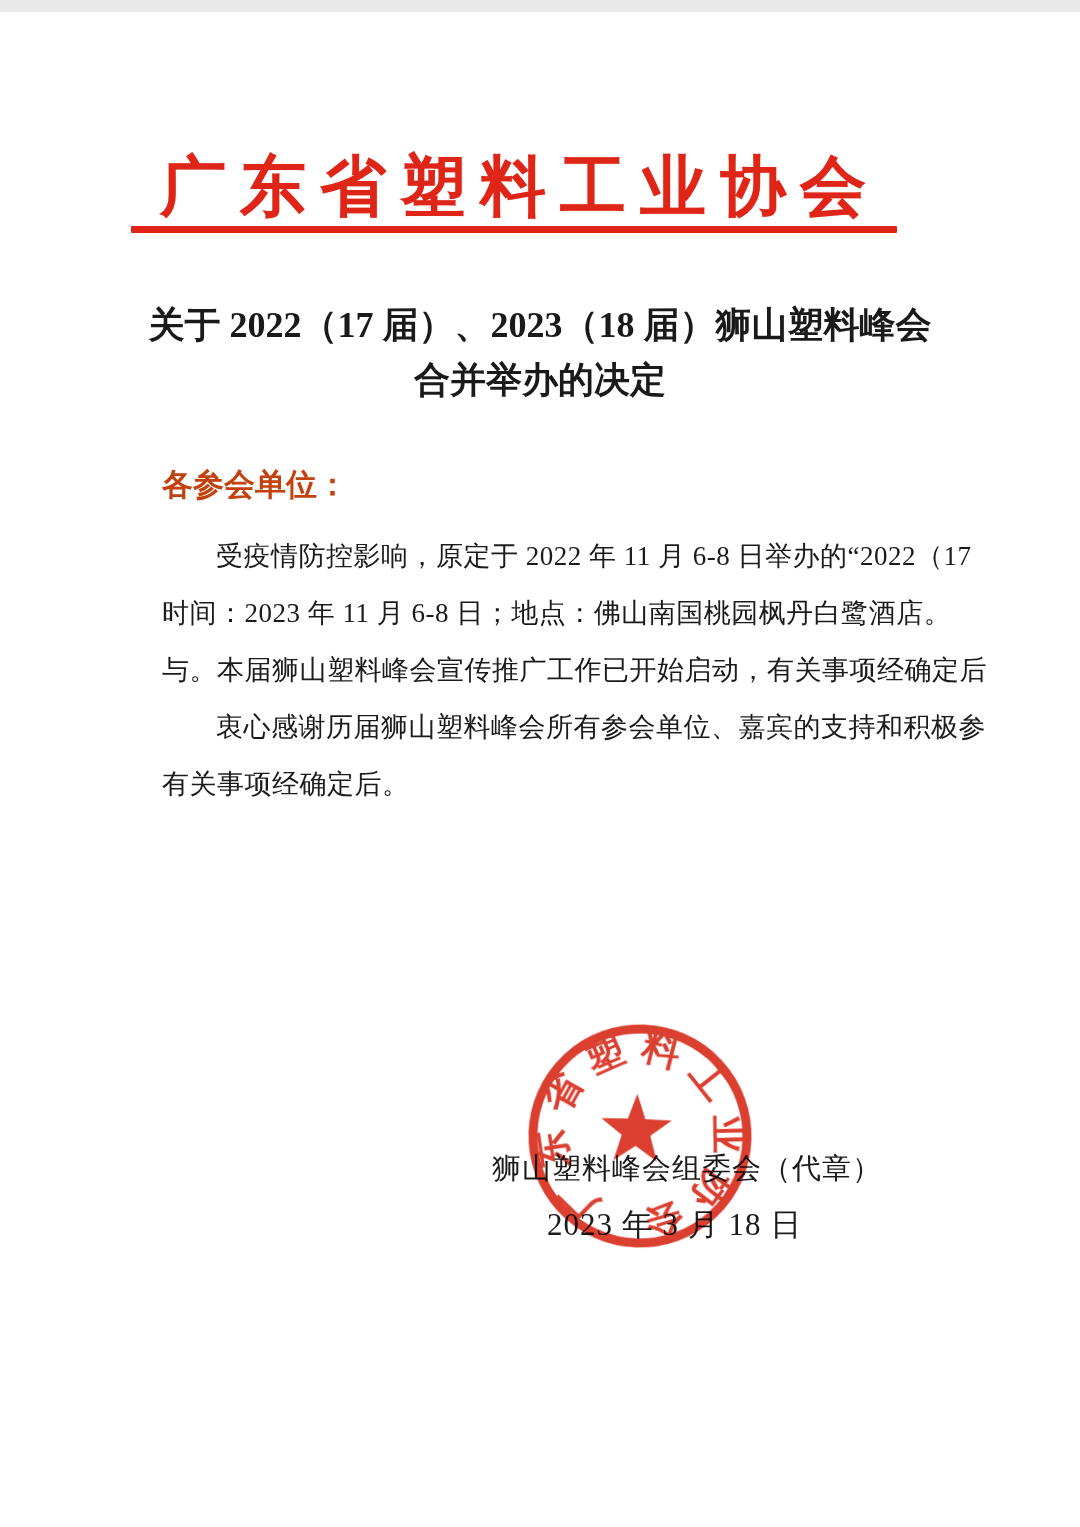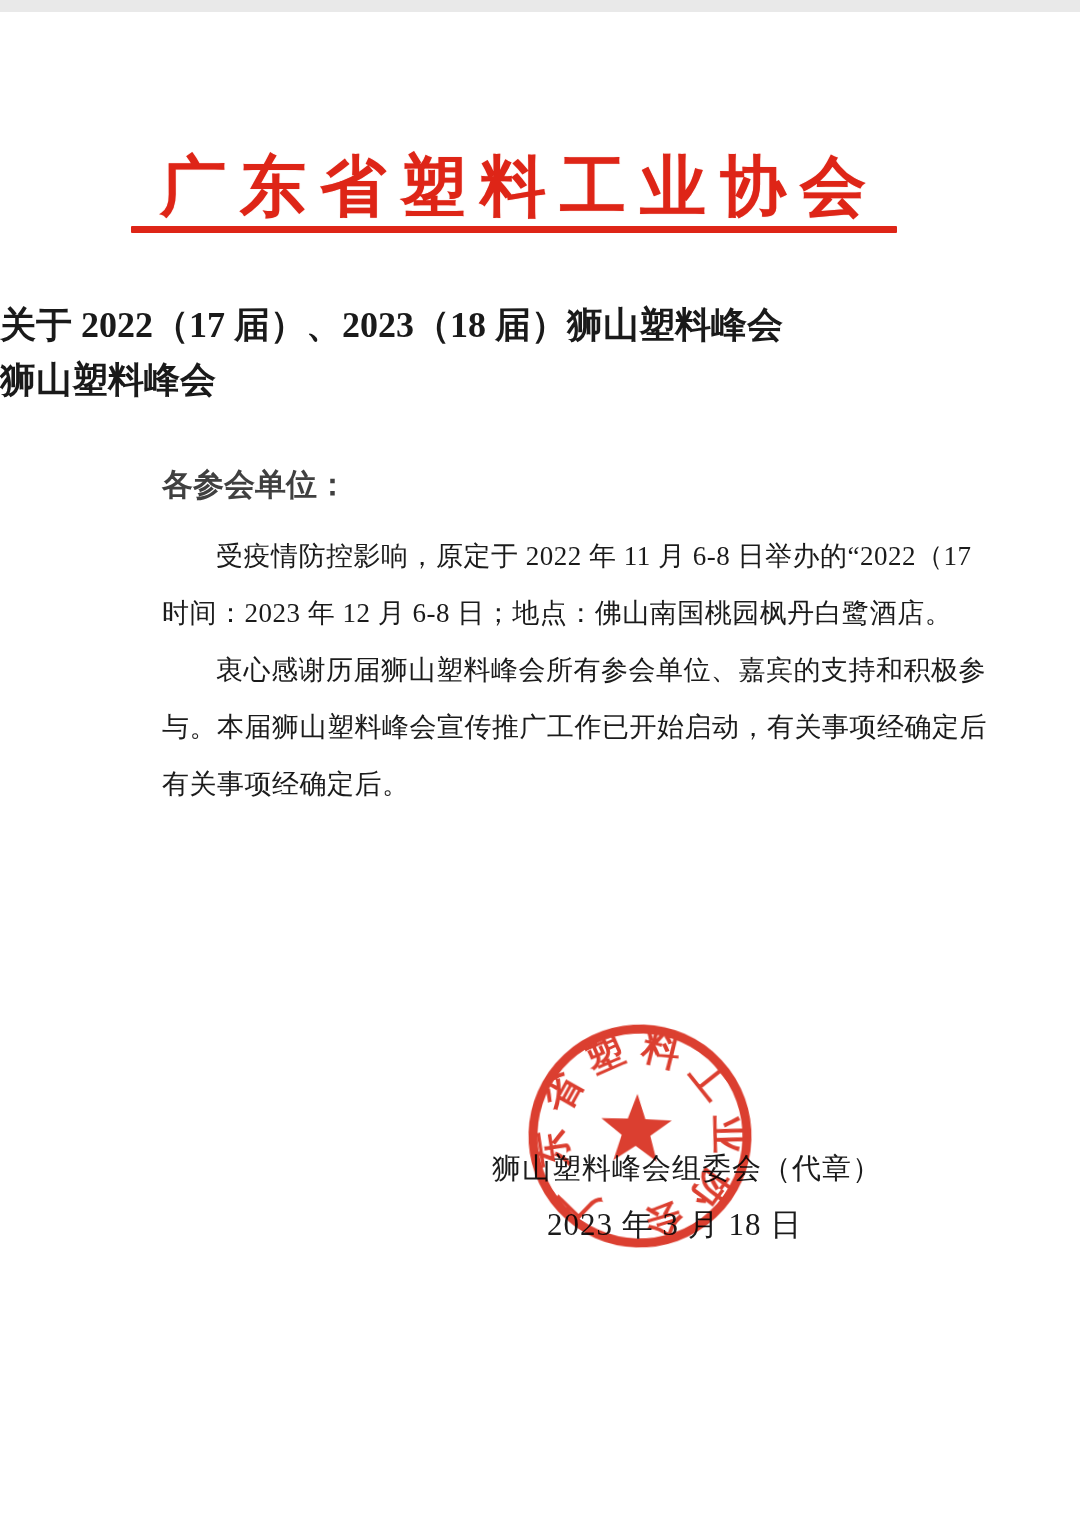--- a/index.html
+++ b/index.html
@@ -21,30 +21,30 @@
     white-space:nowrap;
     text-shadow:0 0 1px rgba(222,37,23,.45);
   }
   .letterhead-rule{
     position:absolute;top:214px;left:131px;width:766px;height:7px;
     border-radius:1px;
   }
   
   .doc-title-line{
     position:absolute;left:0;width:1080px;
-    text-align:left;
+    text-align:center;
     font-size:36px;font-weight:bold;color:#1a1a1a;
     white-space:nowrap;
   }
   .doc-title-line.l1{top:289px;}
   .doc-title-line.l2{top:344px;}
   
   .salutation{
     position:absolute;top:452px;left:162px;
-    font-size:31px;font-weight:bold;color:#404040;
+    font-size:31px;font-weight:bold;color:#c2410c;
     white-space:nowrap;
   }
   .body-block{
     position:absolute;top:516px;left:162px;width:758px;
     font-size:27px;color:#1b1b1b;
   }
   .body-line{
     height:57px;line-height:57px;
     white-space:nowrap;
     letter-spacing:.5px;
@@ -79,29 +79,29 @@
 </head>
 <body>
 
 <div class="page">
 
   <div class="org-title" style="color: rgb(222, 37, 23);">广东省塑料工业协会</div>
 
   <div class="letterhead-rule" style="background: rgb(222, 37, 23);"></div>
 
   <div class="doc-title-line l1">关于 2022（17 届）、2023（18 届）狮山塑料峰会</div>
-  <div class="doc-title-line l2">狮山塑料峰会</div>
+  <div class="doc-title-line l2">合并举办的决定</div>
 
   <div class="salutation">各参会单位：</div>
 
   <div class="body-block">
     <div class="body-line indent">受疫情防控影响，原定于 2022 年 11 月 6-8 日举办的“2022（17</div>
-    <div class="body-line">时间：2023 年 12 月 6-8 日；地点：佛山南国桃园枫丹白鹭酒店。</div>
+    <div class="body-line">时间：2023 年 11 月 6-8 日；地点：佛山南国桃园枫丹白鹭酒店。</div>
+    <div class="body-line">与。本届狮山塑料峰会宣传推广工作已开始启动，有关事项经确定后</div>
     <div class="body-line indent">衷心感谢历届狮山塑料峰会所有参会单位、嘉宾的支持和积极参</div>
-    <div class="body-line">与。本届狮山塑料峰会宣传推广工作已开始启动，有关事项经确定后</div>
     <div class="body-line">有关事项经确定后。</div>
   </div>
 
   <div class="signature-line">狮山塑料峰会组委会（代章）</div>
 
   <div class="signature-date">2023 年 3 月 18 日</div>
 
   <svg class="seal" viewBox="0 0 232 232" aria-hidden="true" style="color: rgb(217, 48, 32);">
     <circle class="seal-ring" cx="116" cy="116" r="107"></circle>
     <polygon class="seal-star" points="112,74 120.8,98.9 147.2,99.6 126.3,115.6 133.7,140.9 112,126 90.3,140.9 97.7,115.6 76.8,99.6 103.2,98.9"></polygon>

